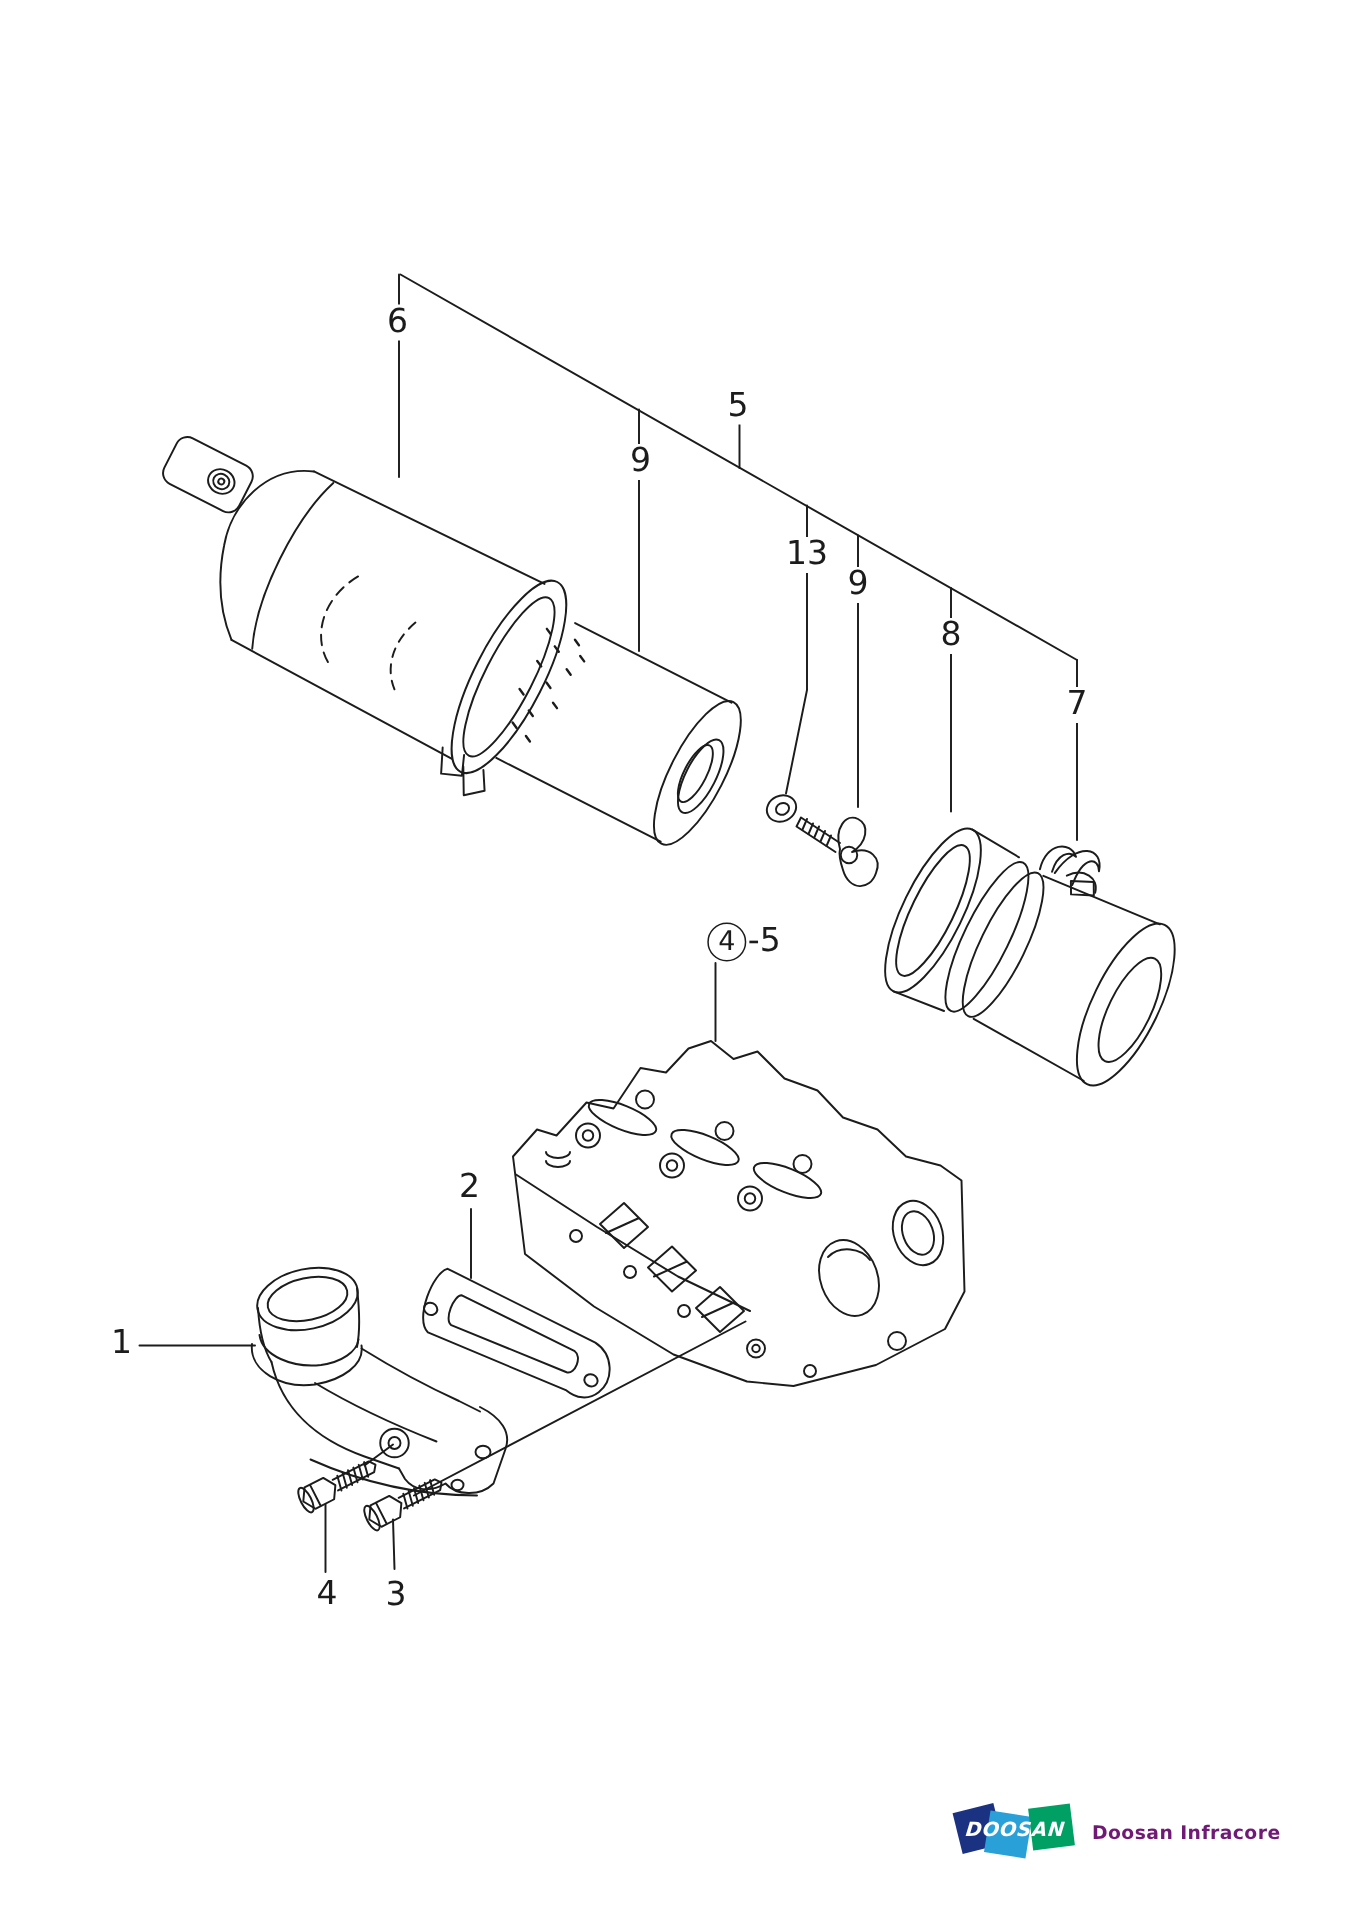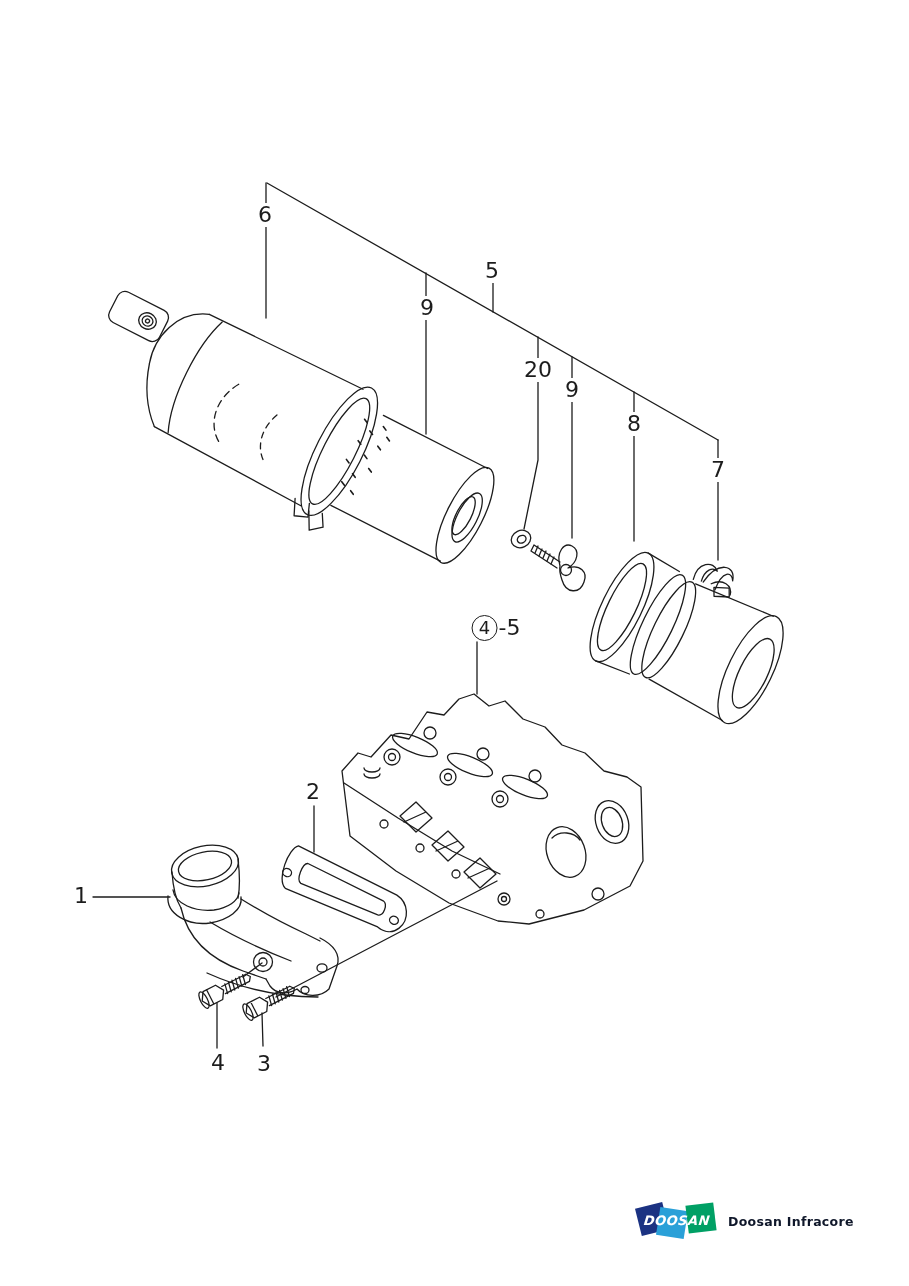--- a/index.html
+++ b/index.html
@@ -30,21 +30,21 @@
   .sq{position:absolute;width:28px;height:28px;}
   .sq-navy{left:2px;top:7px;background:#1b3282;transform:rotate(-14deg);}
   .sq-blue{left:22px;top:11px;background:#2aa0d8;transform:rotate(9deg);}
   .sq-green{left:51px;top:6px;background:#00a065;transform:rotate(-7deg);}
   .logo-word{
     position:absolute;left:1px;top:15px;width:80px;text-align:center;
     color:#ffffff;font-size:13px;font-weight:bold;font-style:italic;
     letter-spacing:.5px;transform:skewX(-6deg);
   }
   .logo-company{
-    position:absolute;left:92px;top:16px;color:#0f172a;
+    position:absolute;left:92px;top:16px;color:#701a75;
     font-size:12.5px;font-weight:bold;letter-spacing:.3px;white-space:nowrap;
   }
 </style>
 </head>
 <body>
 
 <div class="page">
 
   <svg class="drawing" width="909" height="1286" viewBox="0 0 909 1286" fill="none" stroke="#1c1c1c" stroke-width="1.3" stroke-linecap="round" stroke-linejoin="round">
 
@@ -203,21 +203,21 @@
       <path d="M-6,-8 L8,-8 L13,0 L8,8 L-6,8 L-11,0 Z M-2,-8 L-2,8"></path>
       <ellipse cx="-9" cy="0" rx="3.5" ry="9"></ellipse>
       <path d="M13,-4 L40,-4 M13,4 L40,4 M40,-4 L43,0 L40,4"></path>
       <path d="M17,-5 l-2,10 M21,-5 l-2,10 M25,-5 l-2,10 M29,-5 l-2,10 M33,-5 l-2,10 M37,-5 l-2,10"></path>
     </g>
   </svg>
 
   <div class="callout" style="left:265px;top:215px">6</div>
   <div class="callout" style="left:427px;top:308px">9</div>
   <div class="callout" style="left:492px;top:271px">5</div>
-  <div class="callout" style="left:538px;top:370px">20</div>
+  <div class="callout" style="left:538px;top:370px">13</div>
   <div class="callout" style="left:572px;top:390px">9</div>
   <div class="callout" style="left:634px;top:424px">8</div>
   <div class="callout" style="left:718px;top:470px">7</div>
   <div class="callout" style="left:313px;top:792px">2</div>
   <div class="callout" style="left:81px;top:896px">1</div>
   <div class="callout" style="left:218px;top:1063px">4</div>
   <div class="callout" style="left:264px;top:1064px">3</div>
 
   <div class="callout-group" style="left:496px;top:628px">
     <span class="circled">4</span>

